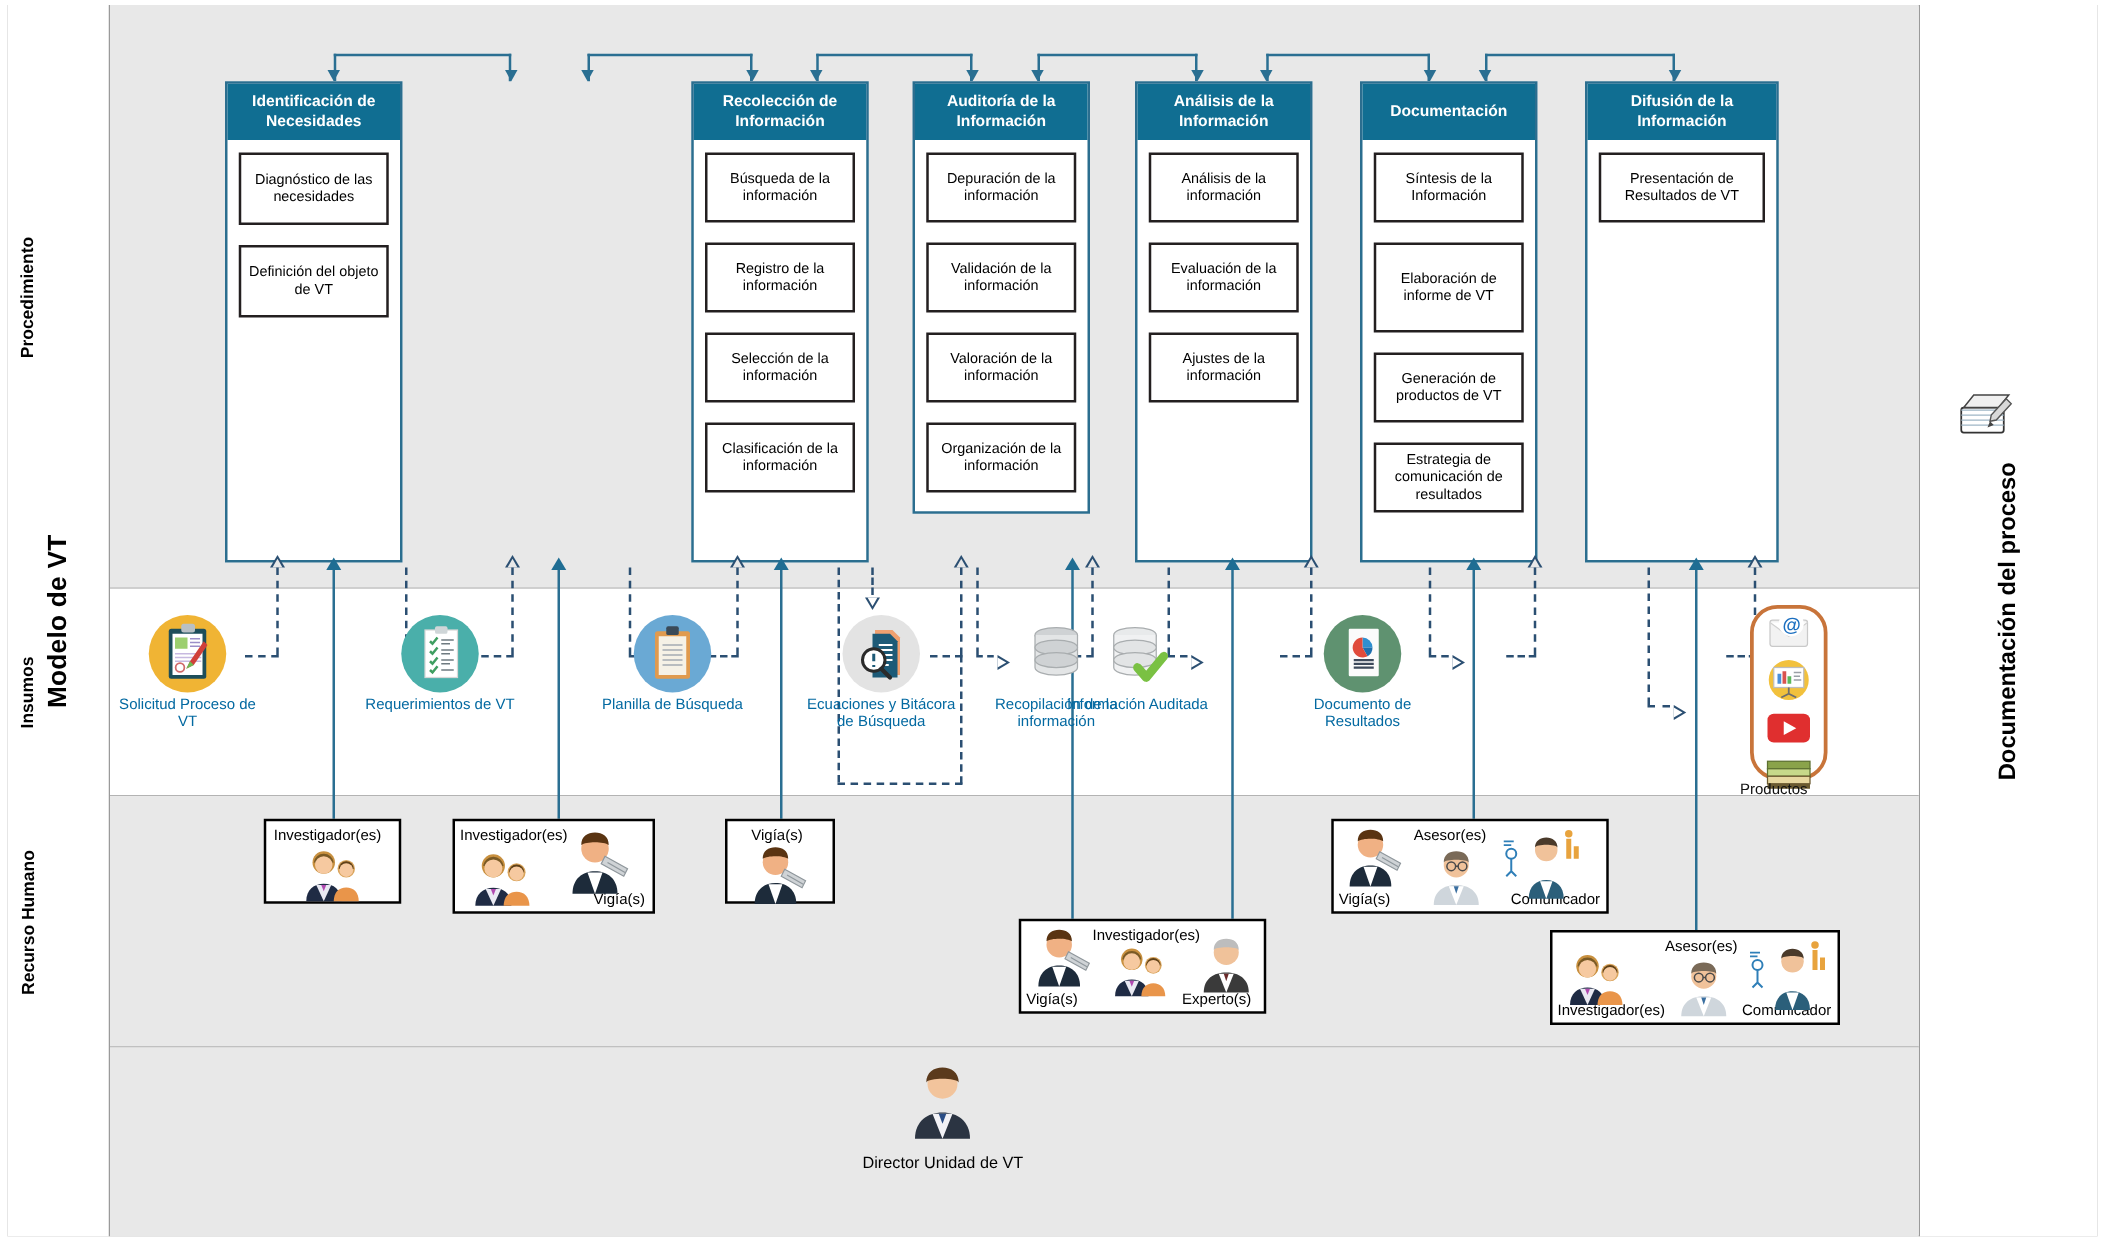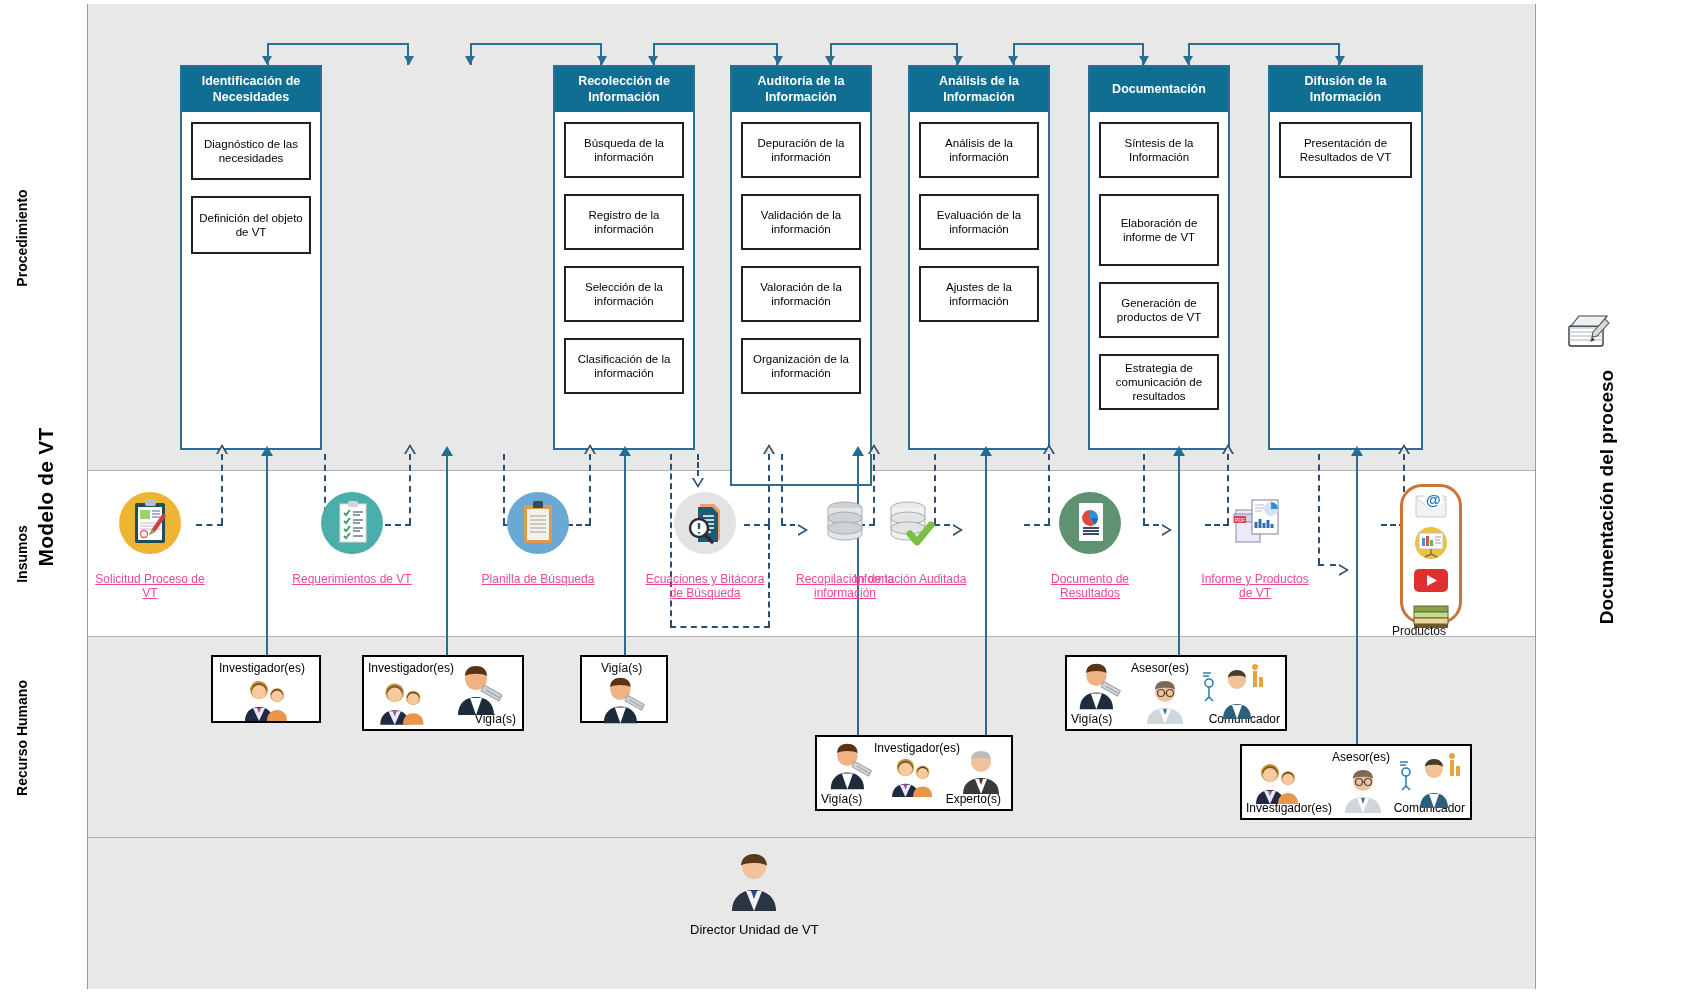--- a/index.html
+++ b/index.html
@@ -32,21 +32,21 @@
   
   .col{position:absolute;top:65px;width:142px;background:#fff;border:2px solid #2b6e8f;box-sizing:border-box;}
   .col-head{background:#106e92;color:#fff;font-size:12.5px;font-weight:bold;text-align:center;
      padding:9px 4px 9px;line-height:1.25;box-sizing:border-box;height:45px;display:flex;align-items:center;justify-content:center;}
   .col-body{padding:10px 9px 8px;box-sizing:border-box;}
   .act{border:2px solid #231f20;background:#fff;font-size:11.5px;color:#000;text-align:center;
      line-height:1.22;padding:6px 3px;margin-bottom:16px;box-sizing:border-box;display:flex;align-items:center;justify-content:center;}
 
   
   .insumo{position:absolute;text-align:center;width:120px;}
-  .insumo .cap{font-size:12px;color:#ec4899;line-height:1.2;margin-top:18px;text-decoration:underline;}
+  .insumo .cap{font-size:12px;color:#0369a1;line-height:1.2;margin-top:2px;}
   .ico-circle{width:62px;height:62px;border-radius:50%;margin:0 auto;position:relative;}
 
   
   .rh{position:absolute;border:2px solid #000;background:#fff;box-sizing:border-box;}
   .rh .lbl{position:absolute;font-size:12px;color:#000;white-space:nowrap;}
 
   
   .director{position:absolute;display:flex;align-items:center;gap:10px;}
   .director .dname{font-size:13px;color:#000;}
 
@@ -142,21 +142,21 @@
   <div class="col" style="left:553px;height:385px;">
     <div class="col-head">Recolección de Información</div>
     <div class="col-body">
       <div class="act" style="height:56px">Búsqueda de la información</div>
       <div class="act" style="height:56px">Registro de la información</div>
       <div class="act" style="height:56px">Selección de la información</div>
       <div class="act" style="height:56px">Clasificación de la información</div>
     </div>
   </div>
 
-  <div class="col" style="left:730px;height:421px;">
+  <div class="col" style="left:730px;height:346px;">
     <div class="col-head">Auditoría de la Información</div>
     <div class="col-body">
       <div class="act" style="height:56px">Depuración de la información</div>
       <div class="act" style="height:56px">Validación de la información</div>
       <div class="act" style="height:56px">Valoración de la información</div>
       <div class="act" style="height:56px">Organización de la información</div>
     </div>
   </div>
 
   <div class="col" style="left:908px;height:385px;">
@@ -361,36 +361,20 @@
           <rect x="20" y="11" width="24" height="38" rx="1" fill="#fbfbfb"></rect>
           <path d="M31 18a8 8 0 0 1 8 8h-8z" fill="#2f8fd0"></path>
           <path d="M31 26h8a8 8 0 0 1-4 7z" fill="#1e6fae"></path>
           <path d="M31 26l4 7a8 8 0 1 1-4-15z" fill="#e04b3c"></path>
           <path d="M24 36h16M24 39h16M24 42h16" stroke="#3d4a5c" stroke-width="1.8"></path>
         </svg>
     </div>
     <div class="cap">Documento de Resultados</div>
   </div>
 
-  <div class="insumo" style="left:1195px;top:492px;">
-    <div class="ico-circle">
-      <svg viewBox="0 0 62 62" width="62" height="62">
-          <rect x="12" y="18" width="24" height="32" fill="#eceaf6" stroke="#8c86b8"></rect>
-          <rect x="10" y="22" width="20" height="8" fill="#d5d0e8" stroke="#8c86b8"></rect>
-          <rect x="10" y="24" width="12" height="7" fill="#d8405a"></rect>
-          <text x="11" y="30" font-size="5" fill="#fff" font-family="sans-serif">PDF</text>
-          <rect x="28" y="8" width="26" height="34" fill="#fff" stroke="#7b7fa8"></rect>
-          <path d="M31 13h9M31 16h9M31 19h7" stroke="#b4bcd0" stroke-width="1.2"></path>
-          <circle cx="47" cy="17" r="7" fill="#cfe3f5"></circle>
-          <path d="M47 17V10a7 7 0 0 1 7 7z" fill="#2f8fd0"></path>
-          <path d="M32 36v-6M36 36v-9M40 36v-5M44 36v-8M48 36v-4" stroke="#2f6fa8" stroke-width="3"></path>
-        </svg>
-    </div>
-    <div class="cap">Informe y Productos de VT</div>
-  </div>
 
   <div class="prod-group" style="left:1400px;top:484px;width:62px;height:140px;"></div>
   <div style="position:absolute;left:1404px;top:486px;width:54px;">
     <svg width="54" height="36" viewBox="0 0 54 36">
         <rect x="12" y="10" width="30" height="21" rx="2" fill="#f2f2f2" stroke="#c9c9c9"></rect>
         <path d="M12 12l15 11 15-11" fill="#fff" stroke="#d0d0d0"></path>
         <circle cx="29" cy="13" r="10" fill="#fff"></circle>
         <text x="22" y="19" font-size="15" fill="#1b6fc0" font-family="sans-serif" font-weight="bold">@</text>
       </svg>
     <svg width="54" height="34" viewBox="0 0 54 34">

